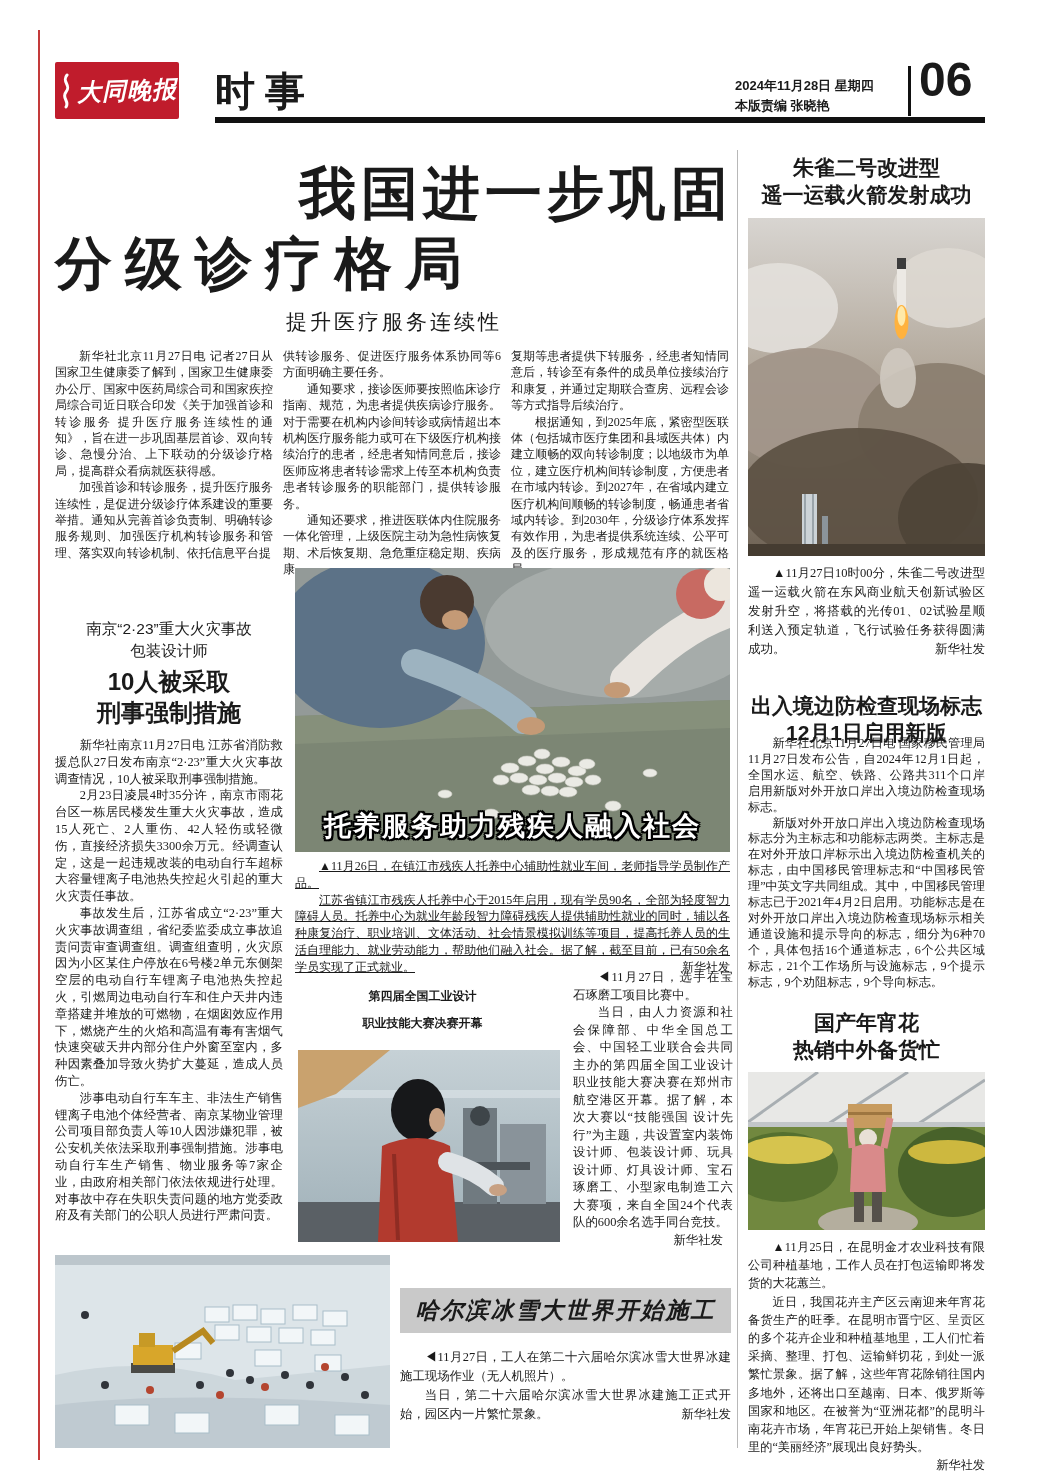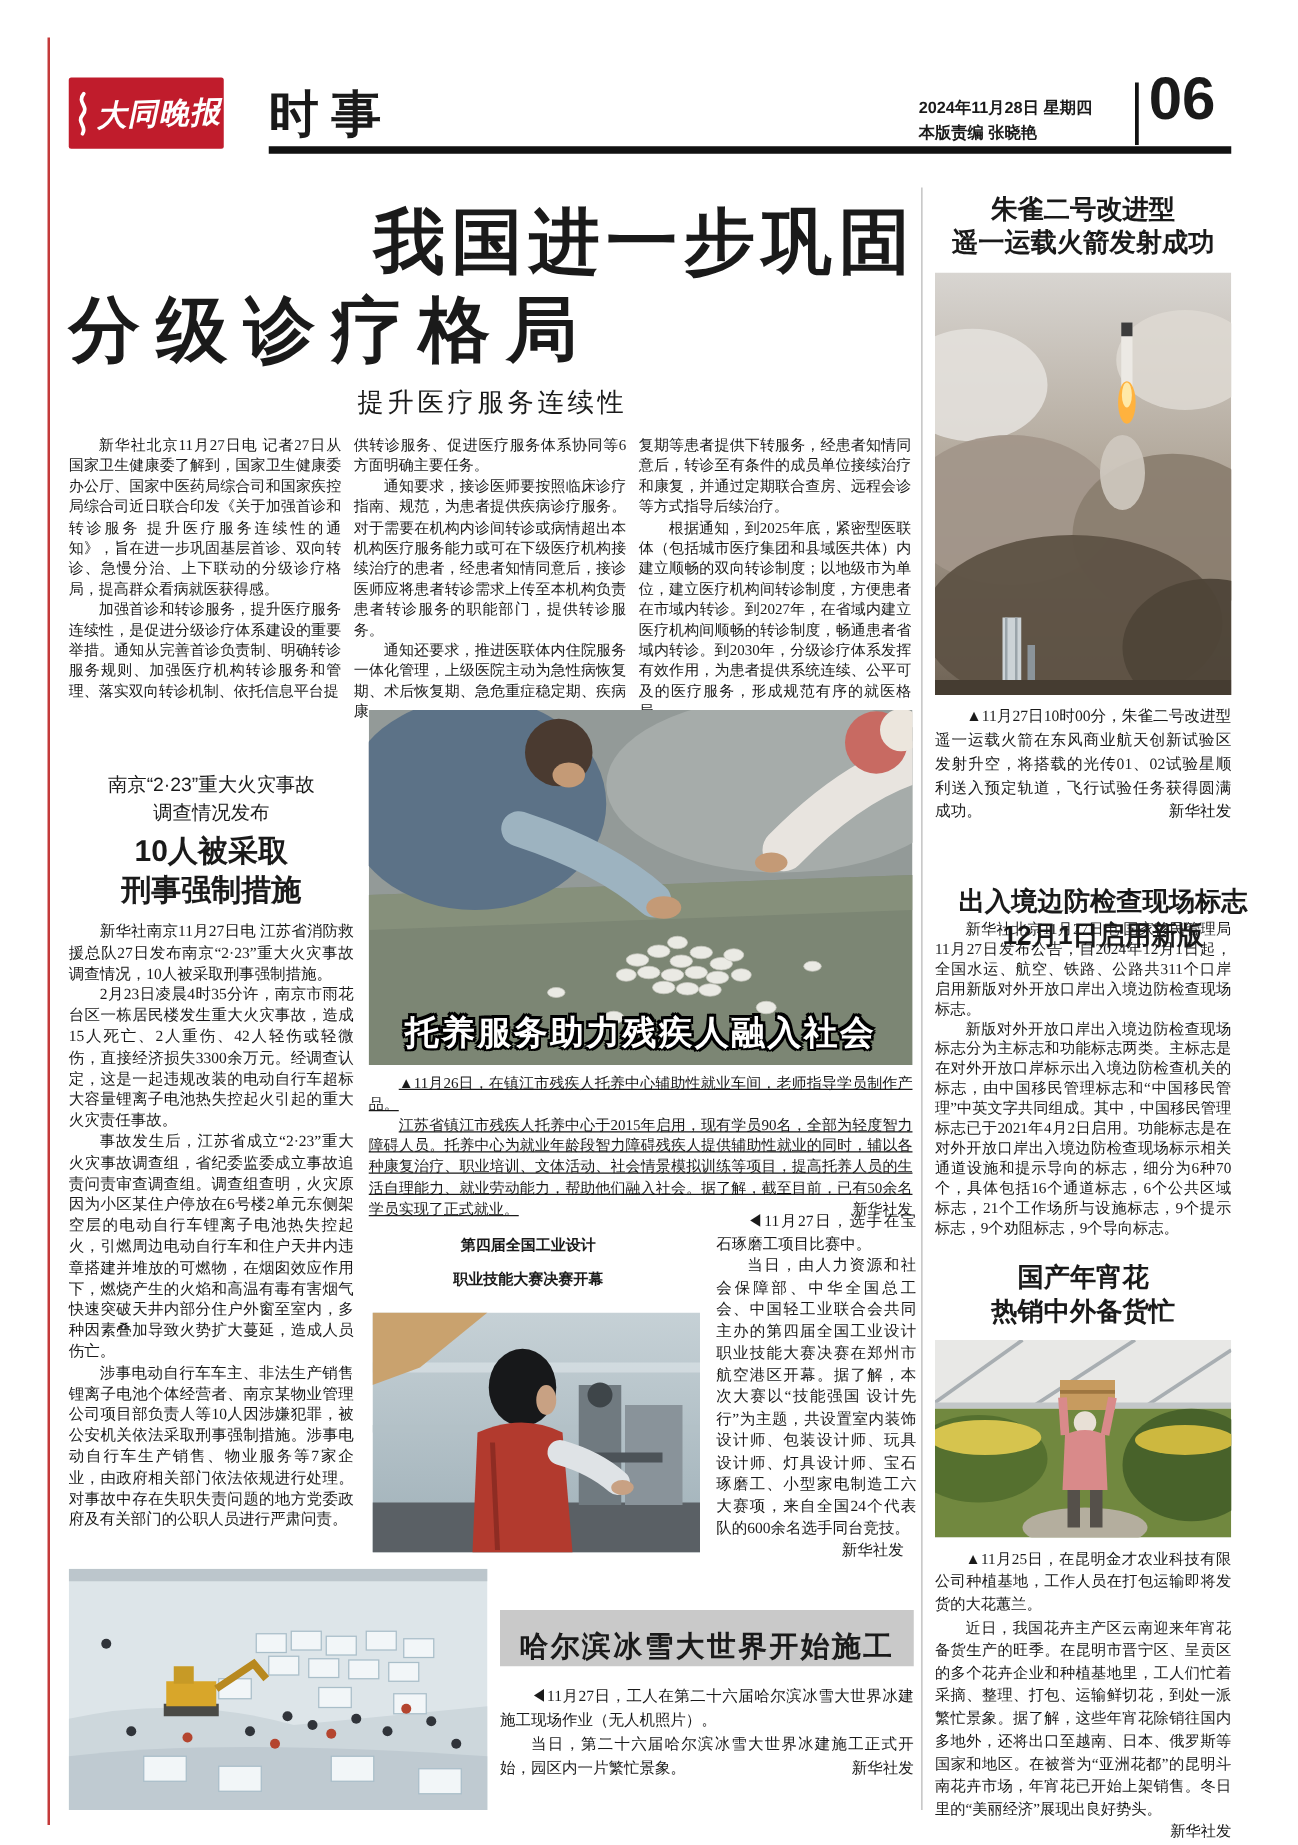--- a/index.html
+++ b/index.html
@@ -28,21 +28,21 @@
   .lead-col{top:348px;width:218px;font-size:12px;line-height:16.4px;text-align:justify;}
   .col1{left:55px;} .col2{left:283px;} .col3{left:511px;}
   p.bp{margin:0;text-indent:2em;}
   p.bp.noindent{text-indent:0;}
   .credit{float:right;}
   
   .vdiv{left:737px;top:150px;width:1px;height:1298px;background:#b8b8b8;}
   
   .rc-h{left:748px;width:237px;text-align:center;font-size:21px;line-height:27px;font-weight:900;
         font-family:"Liberation Sans",sans-serif;}
-  .rocket-h{top:154px;} .border-h{top:708px;margin-left:16px;} .flower-h{top:1009px;}
+  .rocket-h{top:154px;} .border-h{top:692px;} .flower-h{top:1009px;}
   .rocket-photo{left:748px;top:218px;width:237px;height:338px;}
   .rocket-cap{left:748px;top:564px;width:237px;font-size:12.5px;line-height:19px;text-align:justify;}
   .border-body{left:748px;top:736px;width:237px;font-size:12.2px;line-height:15.9px;text-align:justify;}
   .flower-photo{left:748px;top:1072px;width:237px;height:158px;}
   .flower-body{left:748px;top:1238px;width:237px;font-size:12.2px;line-height:18.2px;text-align:justify;}
   
   .fire-kicker{left:55px;top:618px;width:228px;text-align:center;font-size:15.5px;line-height:22px;
         font-weight:500;font-family:"Liberation Sans",sans-serif;}
   .fire-h{left:55px;top:666px;width:228px;text-align:center;font-size:24px;line-height:31px;
         font-weight:900;font-family:"Liberation Sans",sans-serif;}
@@ -55,21 +55,21 @@
   .care-cap{left:295px;top:858px;width:435px;font-size:12px;line-height:16.8px;text-align:justify;text-decoration:underline;}
   
   .design-h{left:300px;top:983px;width:245px;text-align:center;font-size:12px;line-height:27px;
         font-weight:900;font-family:Liberation Serif, serif;}
   .design-photo{left:298px;top:1050px;width:262px;height:192px;}
   .design-body{left:573px;top:969px;width:160px;font-size:12.4px;line-height:17.5px;text-align:justify;}
   .design-credit{text-align:right;padding-right:10px;margin:0;}
   
   .ice-photo{left:55px;top:1255px;width:335px;height:193px;}
   .harbin-bar{left:400px;top:1288px;width:331px;height:45px;background:#c9c9c9;display:flex;
-        align-items:flex-end;justify-content:center;}
+        align-items:center;justify-content:center;font-style:italic;}
   .harbin-bar span{font-size:23px;font-weight:900;letter-spacing:2px;font-family:"Liberation Sans",sans-serif;}
   .harbin-cap{left:400px;top:1348px;width:331px;font-size:12.4px;line-height:19px;text-align:justify;}
   svg{display:block;}
 </style>
 </head>
 <body>
 
 <div class="page">
   <div class="abs redline"></div>
 
@@ -179,21 +179,21 @@
       <line x1="136" y1="76" x2="142" y2="46" stroke="#d98a8a" stroke-width="7"></line>
     </svg>
   </div>
   <div class="abs flower-body">
     <p class="bp">▲11月25日，在昆明金才农业科技有限公司种植基地，工作人员在打包运输即将发货的大花蕙兰。</p>
     <p class="bp"><span>近日，我国花卉主产区云南迎来年宵花备货生产的旺季。在昆明市晋宁区、呈贡区的多个花卉企业和种植基地里，工人们忙着采摘、整理、打包、运输鲜切花，到处一派繁忙景象。据了解，这些年宵花除销往国内多地外，还将出口至越南、日本、俄罗斯等国家和地区。在被誉为“亚洲花都”的昆明斗南花卉市场，年宵花已开始上架销售。冬日里的“美丽经济”展现出良好势头。</span><span class="credit">新华社发</span></p>
   </div>
 
   <div class="abs fire-kicker">
     <div>南京“2·23”重大火灾事故</div>
-    <div>调查情况发布</div>
+    <div>包装设计师</div>
   </div>
   <div class="abs fire-h">
     <div>10人被采取</div>
     <div>刑事强制措施</div>
   </div>
   <div class="abs fire-body">
     <p class="bp">新华社南京11月27日电 江苏省消防救援总队27日发布南京“2·23”重大火灾事故调查情况，10人被采取刑事强制措施。</p>
     <p class="bp">2月23日凌晨4时35分许，南京市雨花台区一栋居民楼发生重大火灾事故，造成15人死亡、2人重伤、42人轻伤或轻微伤，直接经济损失3300余万元。经调查认定，这是一起违规改装的电动自行车超标大容量锂离子电池热失控起火引起的重大火灾责任事故。</p>
     <p class="bp">事故发生后，江苏省成立“2·23”重大火灾事故调查组，省纪委监委成立事故追责问责审查调查组。调查组查明，火灾原因为小区某住户停放在6号楼2单元东侧架空层的电动自行车锂离子电池热失控起火，引燃周边电动自行车和住户天井内违章搭建并堆放的可燃物，在烟囱效应作用下，燃烧产生的火焰和高温有毒有害烟气快速突破天井内部分住户外窗至室内，多种因素叠加导致火势扩大蔓延，造成人员伤亡。</p>
     <p class="bp">涉事电动自行车车主、非法生产销售锂离子电池个体经营者、南京某物业管理公司项目部负责人等10人因涉嫌犯罪，被公安机关依法采取刑事强制措施。涉事电动自行车生产销售、物业服务等7家企业，由政府相关部门依法依规进行处理。对事故中存在失职失责问题的地方党委政府及有关部门的公职人员进行严肃问责。</p>

